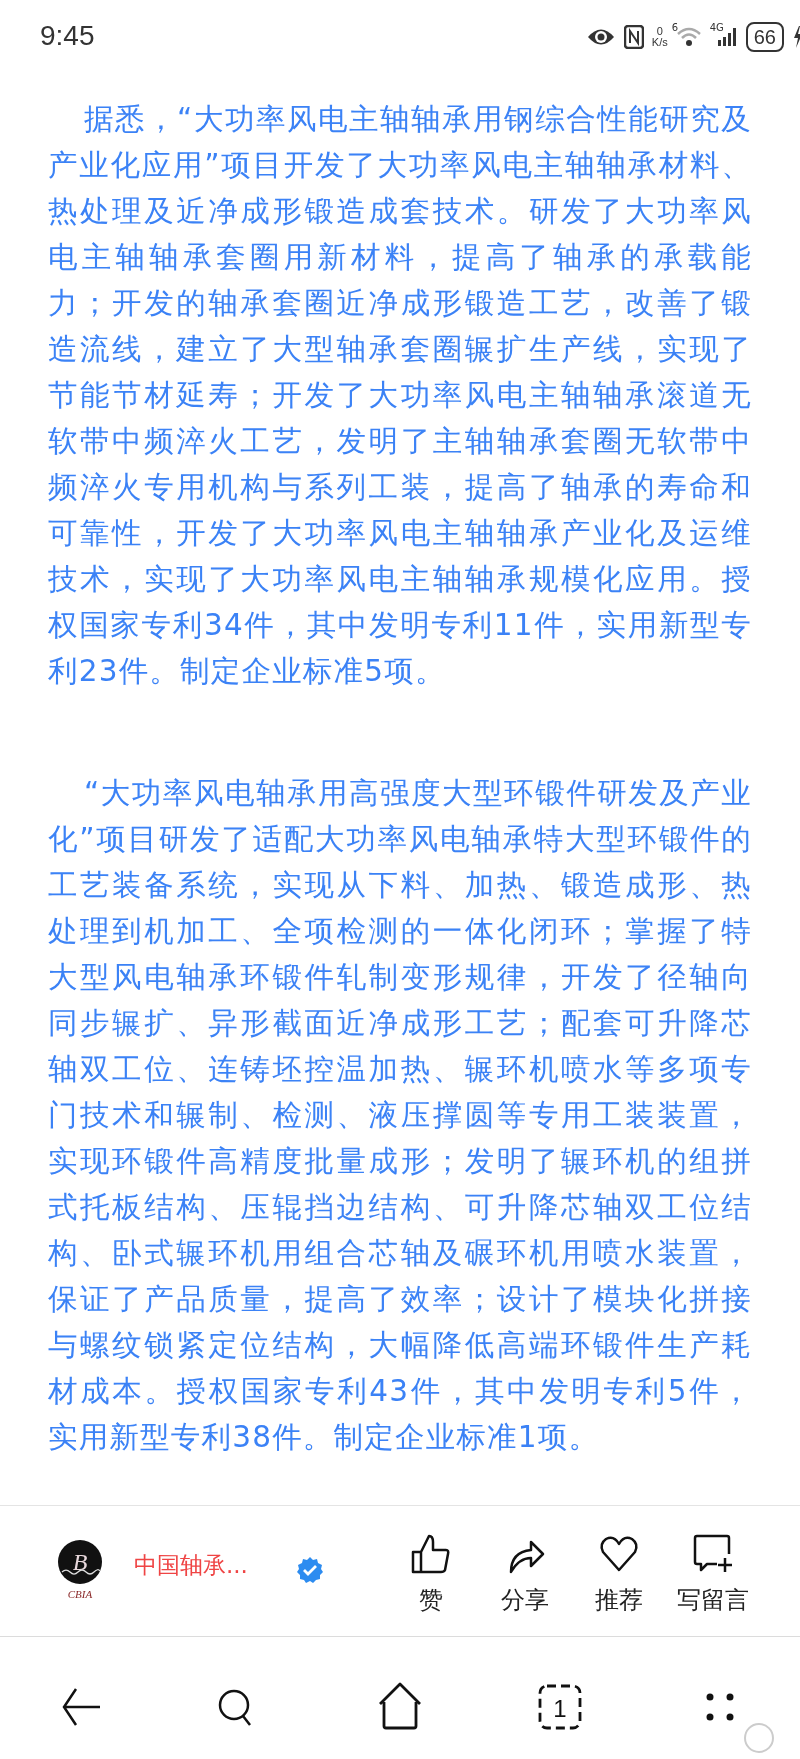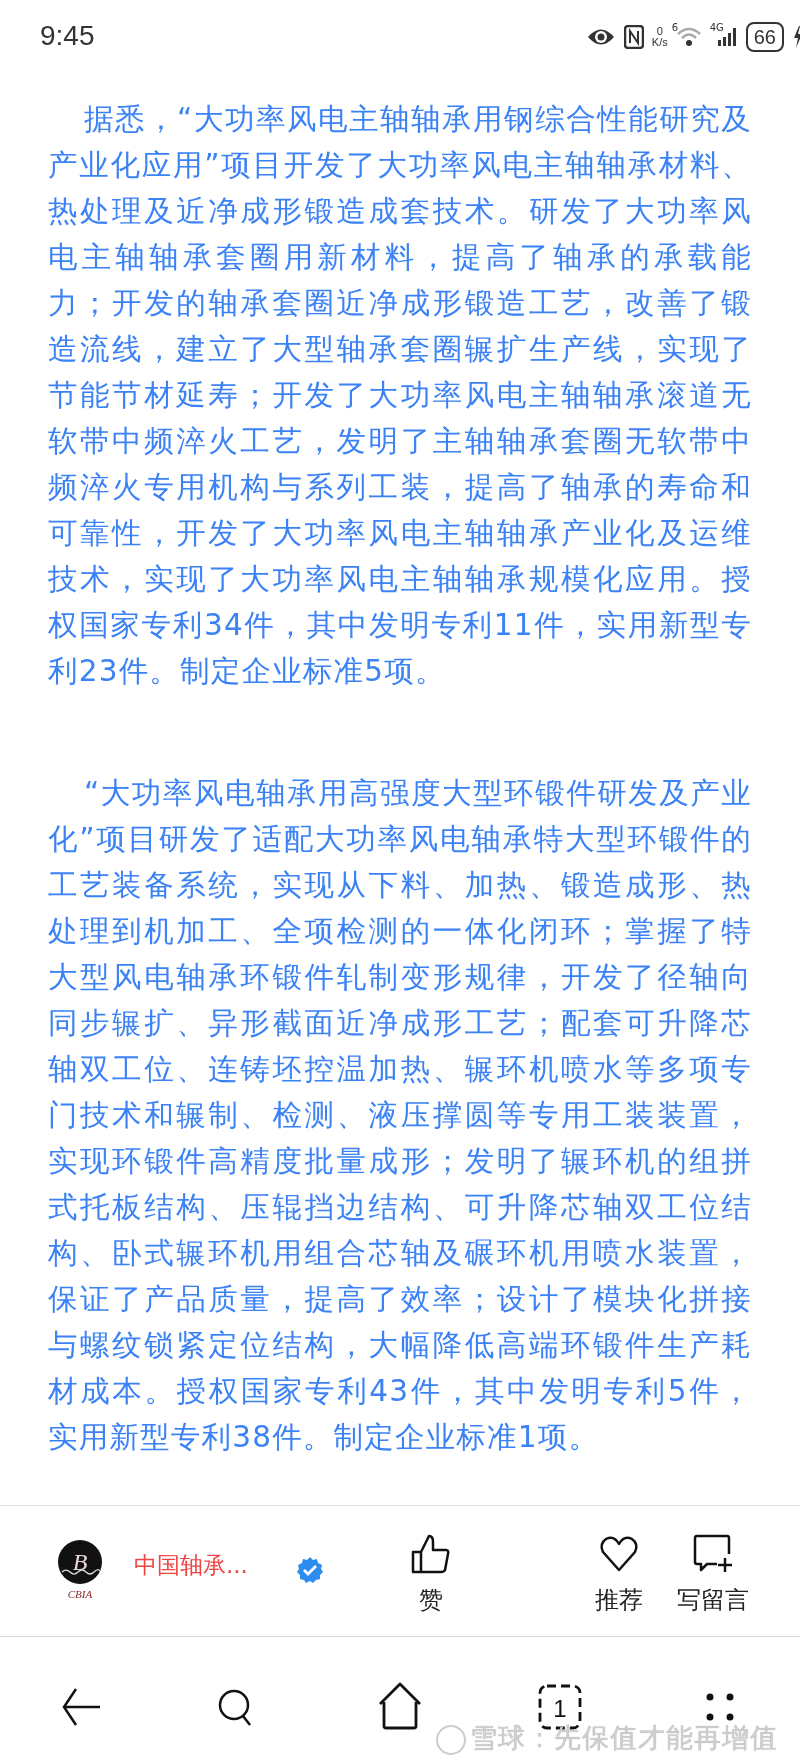--- a/index.html
+++ b/index.html
@@ -97,20 +97,26 @@
         <path d="M8 14 L12 18 L20 10" fill="none" stroke="#fff" stroke-width="2.8"></path>
       </svg>
   </div>
 
   <div class="action" style="left:386px;">
     <svg viewBox="0 0 44 44">
         <path d="M4 20 H12 V40 H4Z M12 20 L20 4 Q24 4 24 10 V18 H37 Q40 18 39 22 L36 38 Q35 40 32 40 H12" fill="none" stroke="#111" stroke-width="2.5" stroke-linejoin="round"></path>
       </svg>
     <span class="label">赞</span>
   </div>
+  <div class="action" style="left:480px;">
+    <svg viewBox="0 0 44 44">
+        <path d="M8 40 Q8 20 28 18 V10 L40 22 L28 34 V26 Q16 26 8 40Z" fill="none" stroke="#111" stroke-width="2.5" stroke-linejoin="round"></path>
+      </svg>
+    <span class="label">分享</span>
+  </div>
   <div class="action" style="left:574px;">
     <svg viewBox="0 0 44 44">
         <path d="M22 38 L6 20 Q2 12 9 7 Q17 3 22 12 Q27 3 35 7 Q42 12 38 20Z" fill="none" stroke="#111" stroke-width="2.5" stroke-linejoin="round"></path>
       </svg>
     <span class="label">推荐</span>
   </div>
   <div class="action" style="left:668px;">
     <svg viewBox="0 0 44 44">
         <path d="M26 32 H16 L10 38 V32 H6 Q4 32 4 30 V6 Q4 4 6 4 H36 Q38 4 38 6 V22" fill="none" stroke="#111" stroke-width="2.5" stroke-linejoin="round"></path>
         <path d="M34 26 V40 M27 33 H41" stroke="#111" stroke-width="2.5"></path>
@@ -148,14 +154,14 @@
     <svg width="40" height="40" viewBox="0 0 40 40">
         <circle cx="10" cy="10" r="3.5" fill="#111"></circle>
         <circle cx="30" cy="10" r="3.5" fill="#111"></circle>
         <circle cx="10" cy="30" r="3.5" fill="#111"></circle>
         <circle cx="30" cy="30" r="3.5" fill="#111"></circle>
       </svg>
   </div>
 </div>
 
 <div class="watermark">
-  <span style="display:inline-block;width:26px;height:26px;border:2px solid #ccc;border-radius:50%;vertical-align:middle;margin-right:4px;"></span><span>雪球：先保值才能再增值</span>
+  <span style="display:inline-block;width:26px;height:26px;border:2px solid #ccc;border-radius:50%;vertical-align:middle;margin-right:4px;"></span>
 </div>
 
 </body></html>

